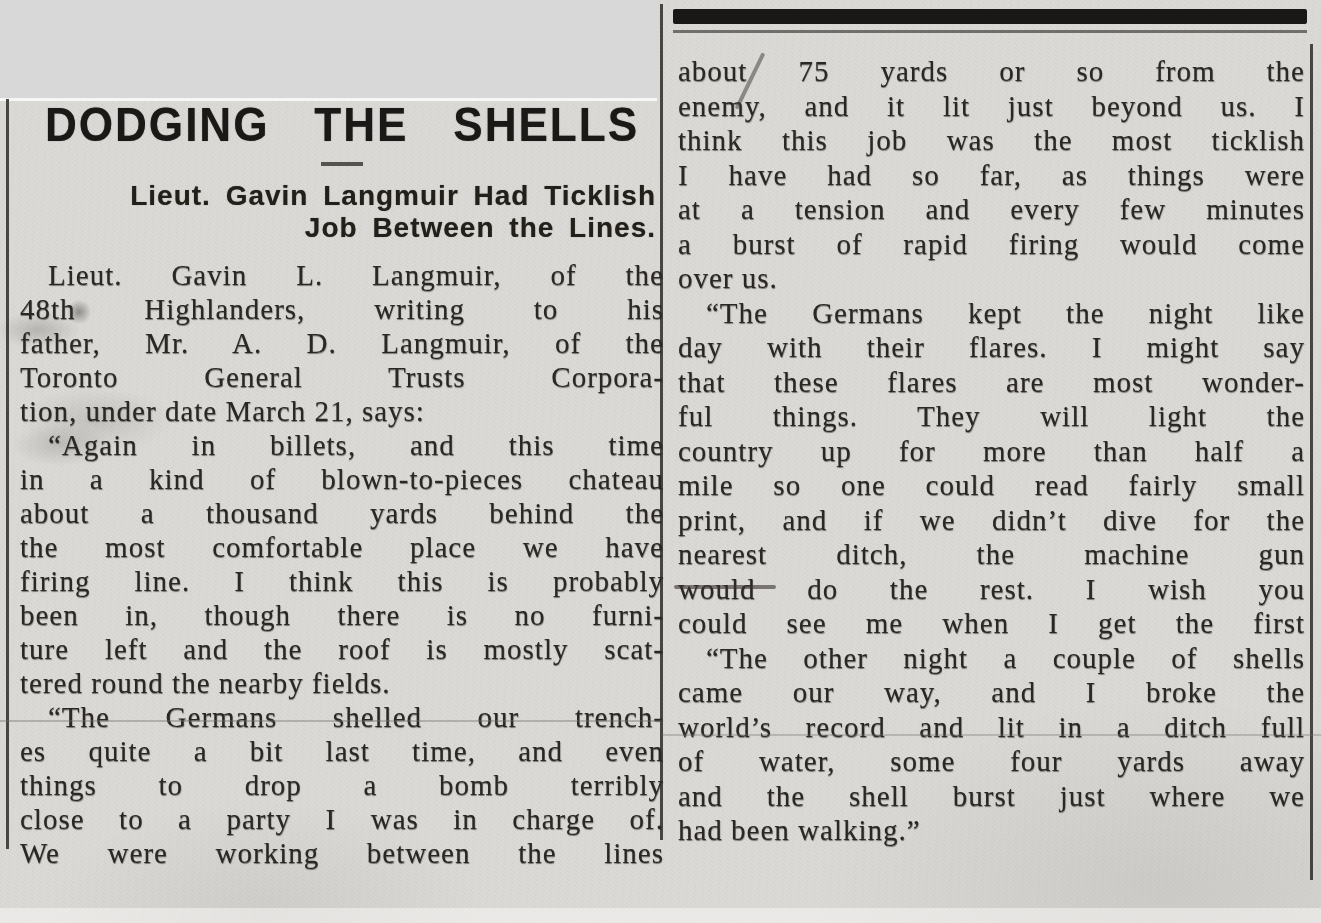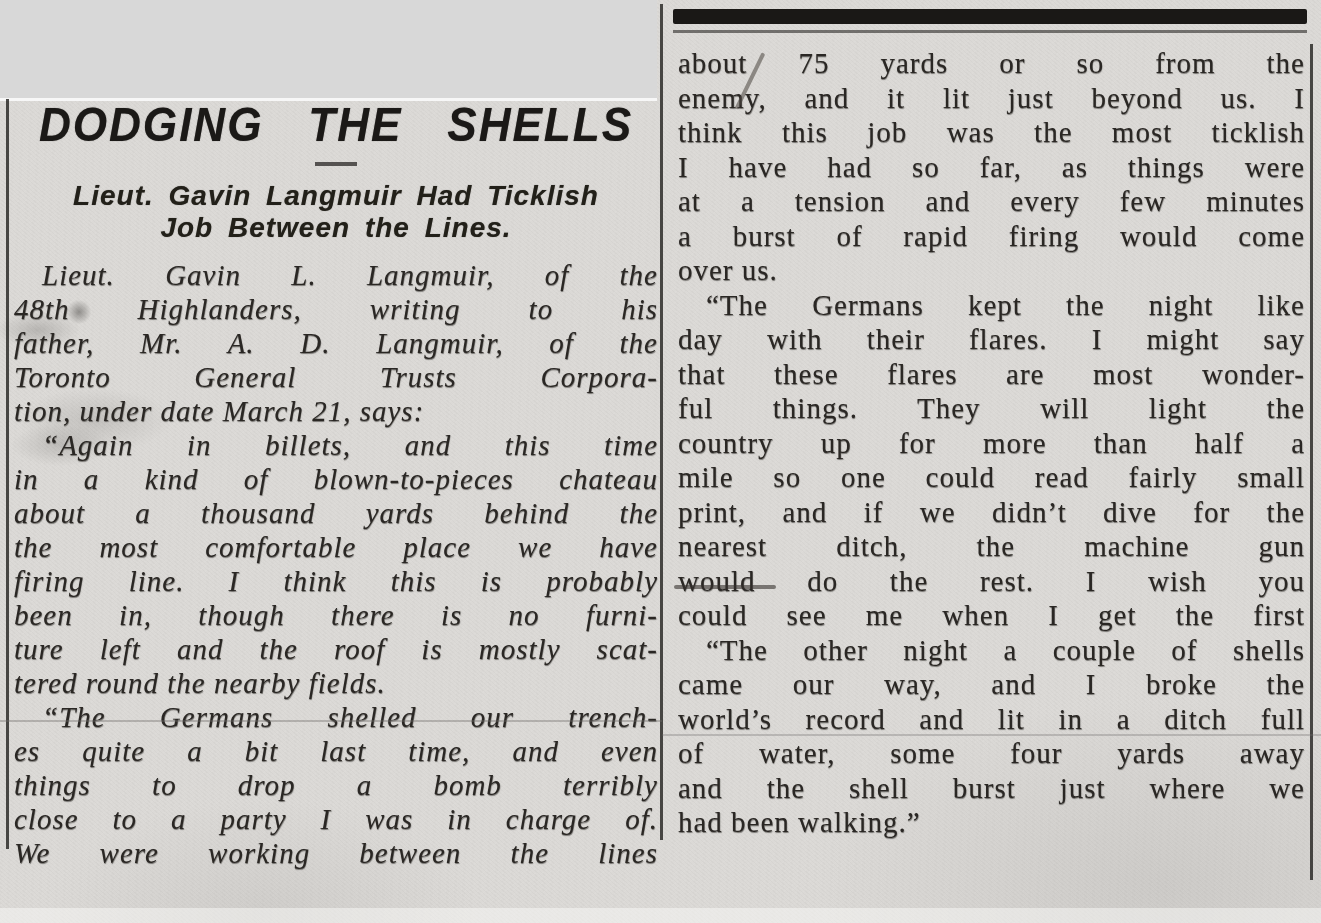--- a/index.html
+++ b/index.html
@@ -19,30 +19,30 @@
   .mask{position:absolute;left:0;top:0;width:657px;height:98px;background:#d8d8d8;
         border-bottom:3px solid rgba(255,255,255,.8);}
   .rule{position:absolute;background:rgba(30,28,26,.78);}
   .rule-left{left:6px;top:99px;width:3px;height:750px;}
   .rule-divider{left:660px;top:4px;width:3px;height:836px;}
   .rule-right{left:1310px;top:44px;width:3px;height:836px;}
   .masthead-bar{position:absolute;left:673px;top:9px;width:634px;height:15px;border-radius:2px;}
   .masthead-line{position:absolute;left:673px;top:30px;width:634px;height:3px;
                  background:rgba(25,23,21,.55);}
   .col{position:absolute;}
-  .col-left{left:14px;top:100px;width:644px;font-style:italic;}
-  .col-right{left:678px;top:46px;width:627px;}
+  .col-left{left:20px;top:100px;width:644px;}
+  .col-right{left:678px;top:54px;width:627px;}
   .headline{margin:0;font-family:"Liberation Sans","DejaVu Sans",sans-serif;
     font-weight:bold;font-size:46px;line-height:48px;text-align:center;
     letter-spacing:2px;word-spacing:32px;color:#1b1917;
     text-shadow:0 0 1px rgba(25,23,21,.55);transform:scale(.96,1.04);}
   .headline-dash{width:42px;height:4px;background:rgba(40,38,36,.75);
     margin:14px auto 14px auto;}
   .subhead{margin:8px;font-family:"Liberation Sans","DejaVu Sans",sans-serif;
-    font-weight:bold;font-size:28px;line-height:32px;text-align:center;
+    font-weight:bold;font-size:28px;line-height:32px;text-align:right;
     letter-spacing:1px;word-spacing:6px;color:#222019;
     text-shadow:0 0 1px rgba(30,28,26,.5);}
   .body-text{margin-top:14px;font-size:29px;color:#2a2724;
     text-shadow:.4px .6px .9px rgba(35,32,30,.55);letter-spacing:1px;}
   .col-left  .body-line{line-height:34px;}
   .col-right .body-text{margin-top:0;}
   .col-right .body-line{line-height:34.5px;}
   .body-line{text-align:justify;text-align-last:justify;white-space:nowrap;}
   .body-line.line-last{text-align-last:left;}
   .body-line.indent{text-indent:28px;}

